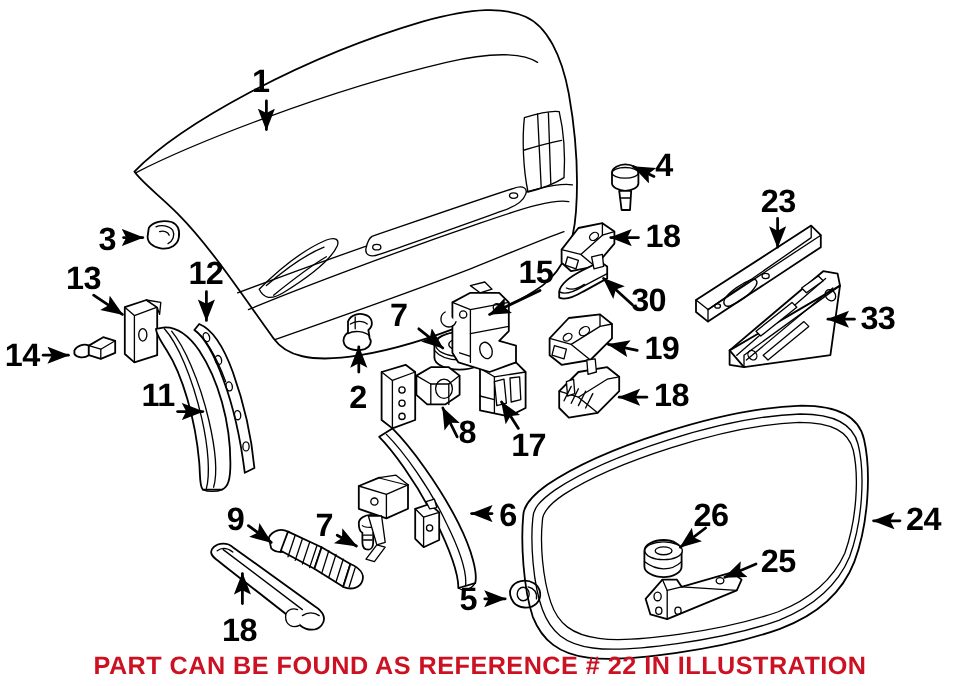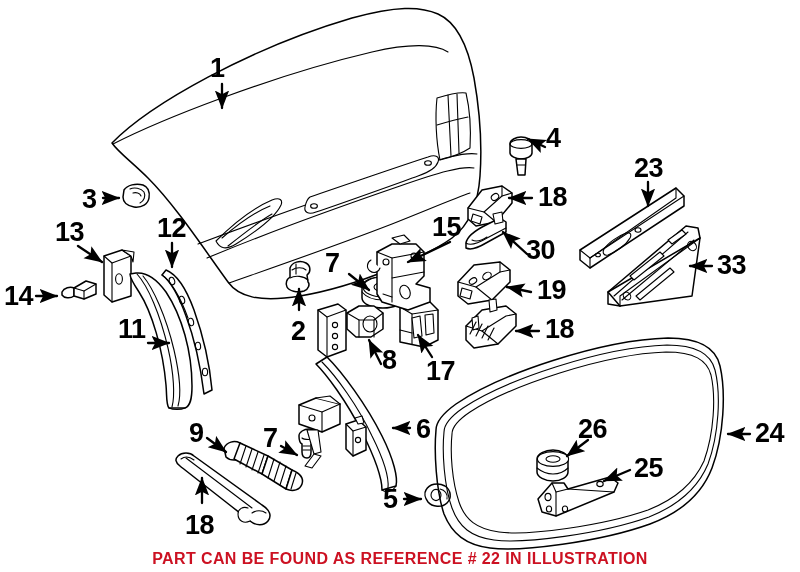--- a/index.html
+++ b/index.html
@@ -32,21 +32,21 @@
     user-select:none;
   }
   #footer-note{
     position:absolute;
     left:0;
     bottom:4px;
     width:800px;
     text-align:center;
     font-family:"Liberation Sans", sans-serif;
     font-weight:bold;
-    font-size:16px;
+    font-size:21px;
     letter-spacing:0.4px;
     color:#cc1122;
     white-space:nowrap;
   }
 </style>
 </head>
 <body>
 
 <div id="diagram-root">
 

